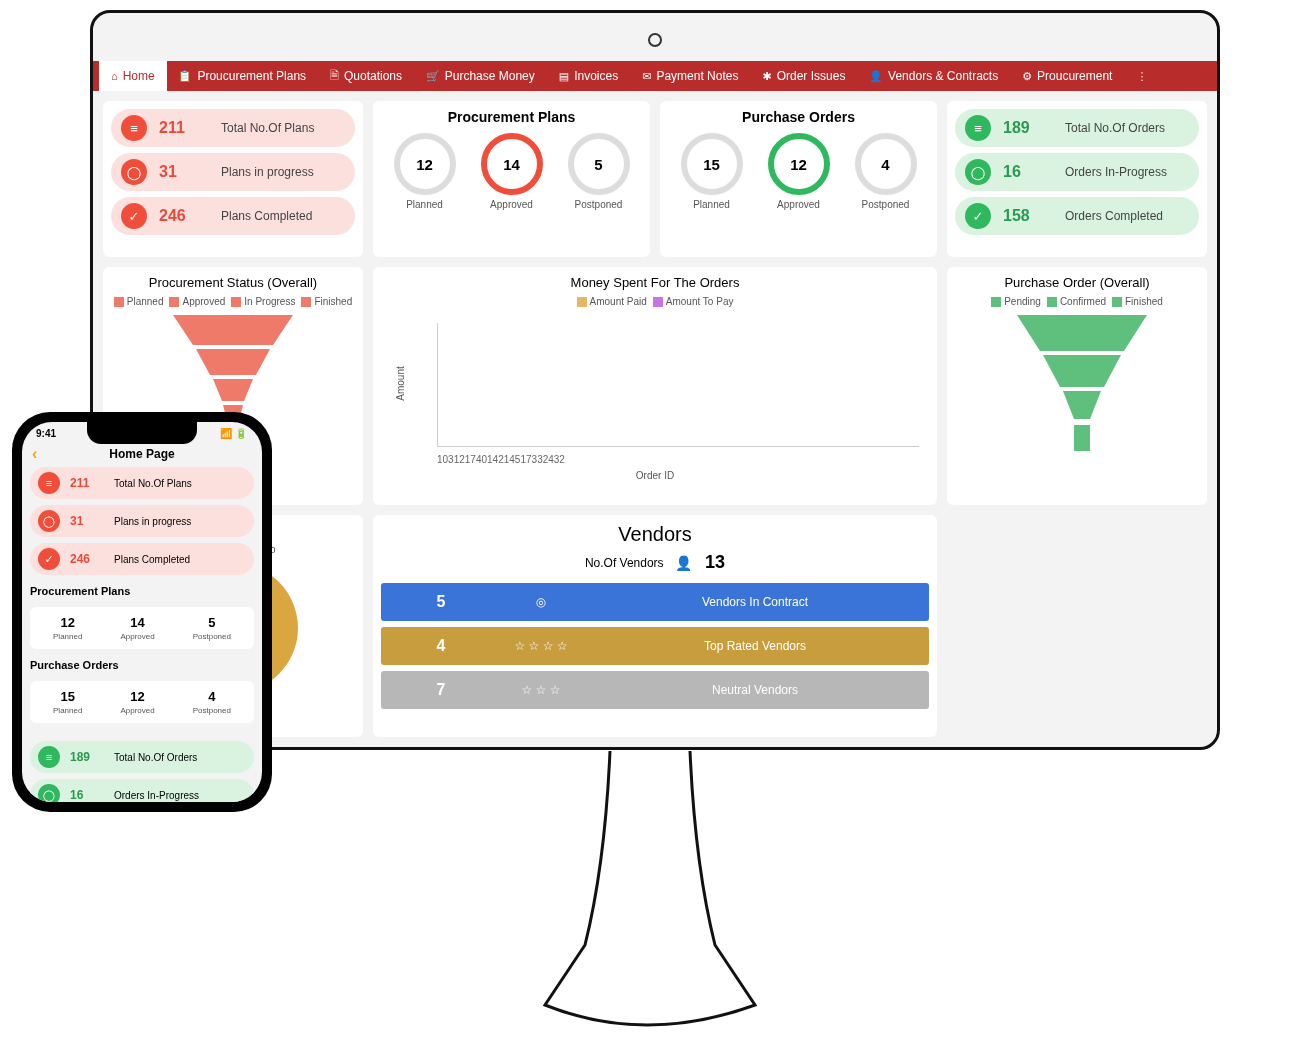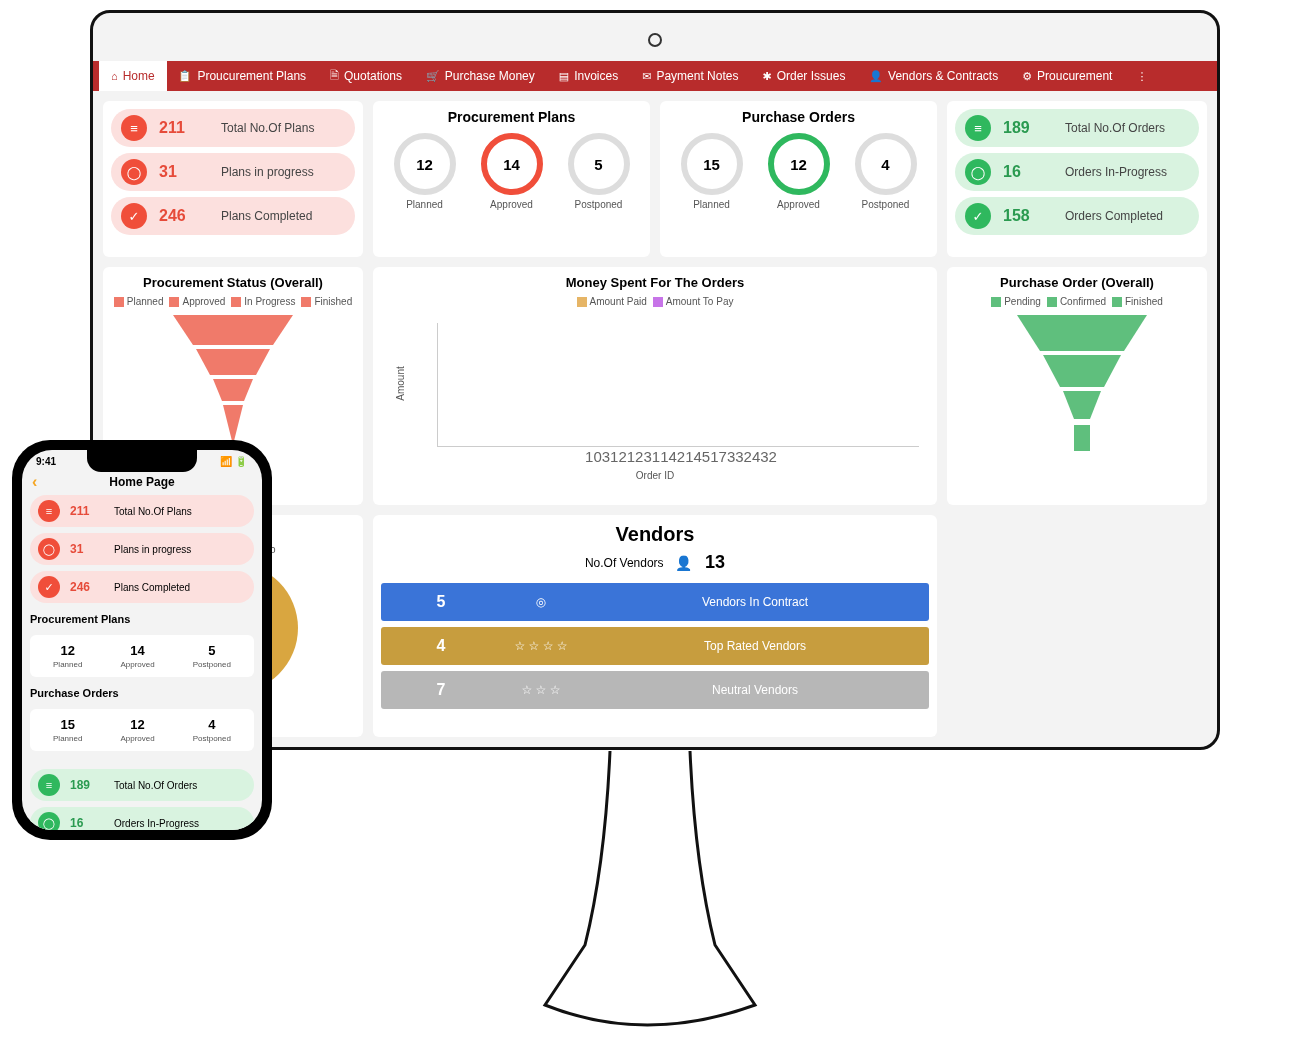--- a/index.html
+++ b/index.html
@@ -23,43 +23,43 @@
 .stat.red .num{color:#e64b3a}
 .stat.green .num{color:#2a9a50}
 .stat .lbl{font-size:12px;color:#444}
 .mid-top{display:flex;gap:10px}
 .ring-group{flex:1;background:#fff;border-radius:6px;padding:4px 8px 12px}
 .ring-title{text-align:center;font-size:14px;font-weight:600;margin:4px 0 8px}
 .rings{display:flex;justify-content:space-around}
 .ring{text-align:center}
 .ring .circ{width:62px;height:62px;border-radius:50%;border:6px solid;display:flex;align-items:center;justify-content:center;font-size:15px;font-weight:600;margin:0 auto}
 .ring .cap{font-size:10px;margin-top:4px;color:#555}
-.sect-title{text-align:center;font-size:13px;font-weight:700;margin-bottom:6px}
+.sect-title{text-align:center;font-size:13px;font-weight:400;margin-bottom:6px}
 .legend{display:flex;flex-wrap:wrap;gap:6px;justify-content:center;font-size:10px;color:#555;margin-bottom:6px}
 .legend span{display:flex;align-items:center;gap:3px}
 .sw{width:10px;height:10px;display:inline-block}
 .funnel{position:relative;width:130px;height:130px;margin:8px auto 0}
 .chart{position:relative;height:170px}
 .chart .bars{position:absolute;left:56px;right:10px;top:10px;bottom:36px;border-left:1px solid #ccc;border-bottom:1px solid #ccc;display:flex;align-items:flex-end;justify-content:space-around}
 .barpair{display:flex;align-items:flex-end;gap:4px}
 .bar{width:16px}
 .ylab{position:absolute;left:2px;top:50%;transform:rotate(-90deg) translateX(20px);font-size:10px;color:#555}
 .yticks{position:absolute;left:8px;top:8px;bottom:36px;width:46px;display:flex;flex-direction:column;justify-content:space-between;font-size:9px;color:#666;text-align:right}
-.xticks{position:absolute;left:56px;right:4px;bottom:18px;display:flex;justify-content:center;font-size:15px;color:#666}
+.xticks{position:absolute;left:56px;right:4px;bottom:18px;display:flex;justify-content:flex-start;font-size:10px;color:#666}
 .xlab{position:absolute;left:0;right:0;bottom:2px;text-align:center;font-size:10px;color:#555}
 .vendors .hdr{display:flex;justify-content:center;align-items:center;gap:12px;font-size:14px;margin:6px 0 10px}
 .vendors .hdr .lbl{font-size:12px}
 .vendors .hdr .val{font-weight:bold;font-size:18px}
 .vrow{display:flex;align-items:center;color:#fff;height:38px;margin-bottom:6px;border-radius:3px}
 .vrow .n{width:120px;text-align:center;font-size:16px;font-weight:600}
 .vrow .ic2{width:80px;text-align:center;font-size:12px}
 .vrow .t{flex:1;text-align:center;font-size:12px}
 .pie{width:160px;height:160px;border-radius:50%;margin:10px auto}
 .stand{position:absolute;left:50%;top:745px;transform:translateX(-50%);width:230px;height:290px;pointer-events:none}
-.phone{position:absolute;left:12px;top:440px;width:260px;height:400px;background:#000;border-radius:38px;padding:10px}
+.phone{position:absolute;left:12px;top:412px;width:260px;height:400px;background:#000;border-radius:38px;padding:10px}
 .phone-inner{width:100%;height:100%;background:#f3f3f3;border-radius:30px;position:relative;overflow:hidden}
 .notch{position:absolute;top:0;left:50%;transform:translateX(-50%);width:110px;height:22px;background:#000;border-radius:0 0 14px 14px}
 .phone-status{display:flex;justify-content:space-between;padding:6px 14px 2px;font-size:10px;font-weight:bold}
 .phone-hdr{display:flex;align-items:center;justify-content:center;position:relative;padding:6px;font-size:12px;font-weight:bold}
 .phone-hdr .back{position:absolute;left:10px;color:#f5a623;font-size:16px}
 .p-body{padding:0 8px;display:flex;flex-direction:column;gap:6px}
 .p-stat{display:flex;align-items:center;gap:10px;padding:5px 8px;border-radius:24px;font-size:10px}
 .p-stat.red{background:#fce0de}
 .p-stat.green{background:#d9f3e0}
 .p-stat .dot{width:22px;height:22px;border-radius:50%;display:flex;align-items:center;justify-content:center;color:#fff;font-size:11px}
@@ -259,21 +259,21 @@
               <div class="bar" style="background: rgb(199, 116, 232); height: 94%;"></div>
             </div>
             <div class="barpair">
               <div class="bar" style="background: rgb(230, 181, 102); height: 16%;"></div>
               <div class="bar" style="background: rgb(199, 116, 232); height: 82%;"></div>
             </div>
           </div>
         <div class="xticks" id="xticks">
             <div>103</div>
             <div>12</div>
-            <div>1231</div>
+            <div>1740</div>
             <div>142</div>
             <div>145</div>
             <div>173</div>
             <div>32</div>
             <div>432</div>
           </div>
         <div class="xlab">Order ID</div>
       </div>
     </div>
 

